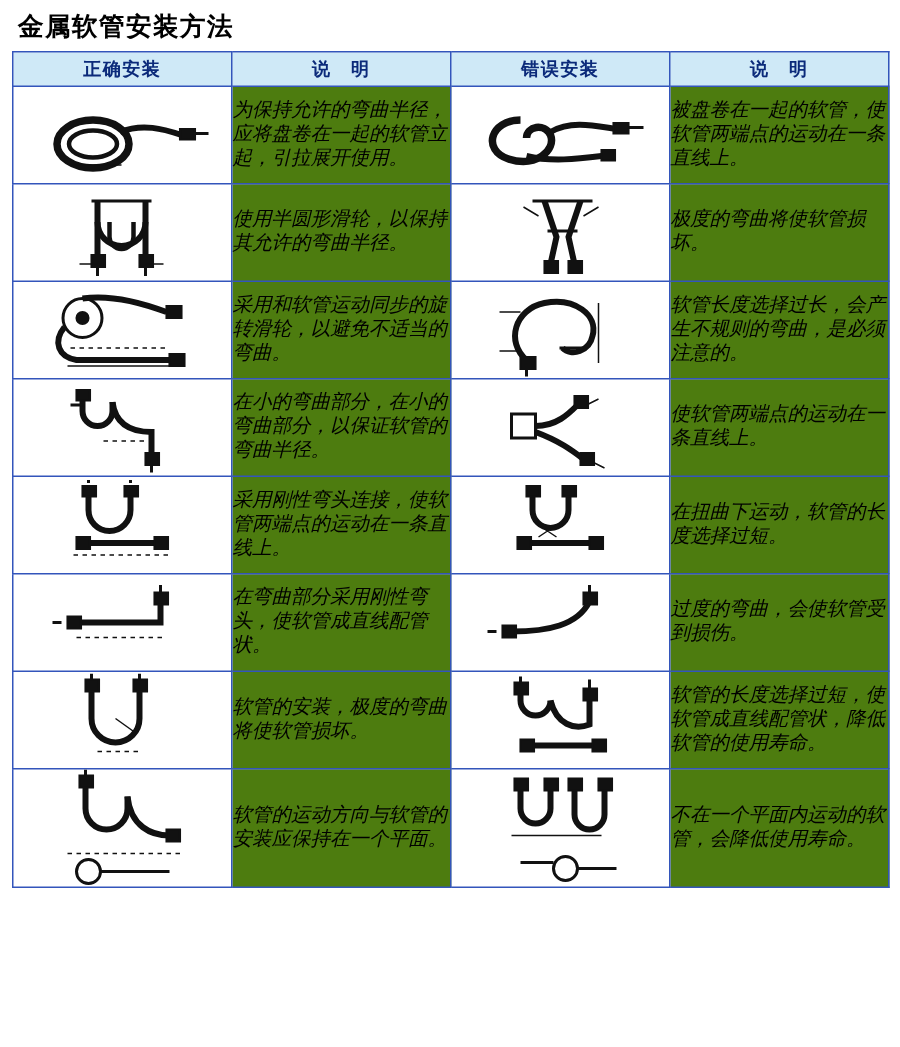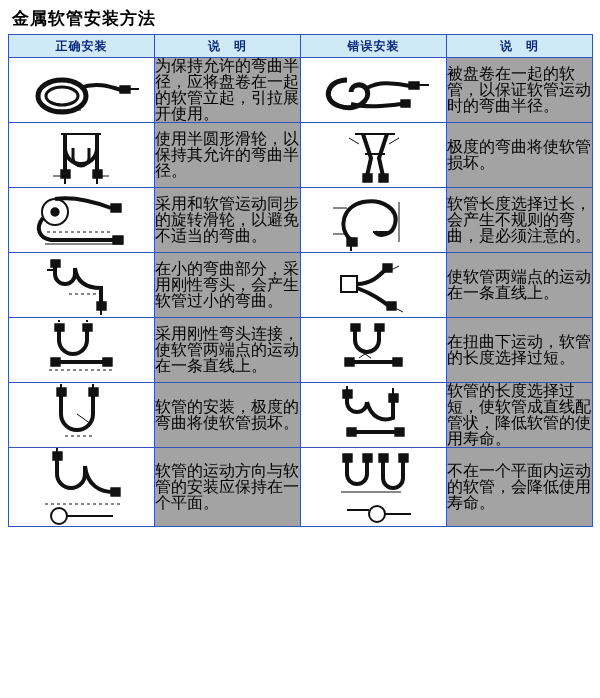--- a/index.html
+++ b/index.html
@@ -50,26 +50,27 @@
     letter-spacing: 1px;
   }
   col.c-img { width: 146px; }
   col.c-txt { width: 146px; }
   td.img-cell {
     background: #ffffff;
     text-align: center;
     height: 64px;
   }
   td.txt-cell {
-    background: #a3a3a3;
-    font-size: 16px;
+    background: #4d7c0f;
+    font-size: 13px;
     line-height: 16px;
     color: #000;
     padding: 4px 7px;
     text-align: left;
+    font-style: italic;
   }
   .fig {
     display: block;
     margin: 0 auto;
   }
   
   .fig path, .fig line, .fig polyline, .fig circle, .fig rect, .fig ellipse {
     vector-effect: non-scaling-stroke;
   }
 </style>
@@ -112,21 +113,21 @@
         <td class="img-cell">
           <svg class="fig" width="130" height="60" viewBox="0 0 130 60" fill="none" stroke="#111" stroke-width="1.4">
             <path d="M38 20 C18 20 12 40 30 46 C48 52 62 40 58 30 C54 22 42 24 42 32" stroke-width="5"></path>
             <path d="M58 28 C72 20 88 24 102 26" stroke-width="4"></path>
             <rect x="100" y="22" width="10" height="7" fill="#111"></rect>
             <path d="M110 25 h10" stroke-width="2"></path>
             <path d="M42 44 C58 48 76 46 92 44" stroke-width="4"></path>
             <rect x="92" y="40" width="9" height="7" fill="#111"></rect>
           </svg>
         </td>
-        <td class="txt-cell">被盘卷在一起的软管，以保证软管运动时的弯曲半径。</td>
+        <td class="txt-cell">被盘卷在一起的软管，使软管两端点的运动在一条直线上。</td>
       </tr>
 
       <tr>
         <td class="img-cell">
           <svg class="fig" width="130" height="62" viewBox="0 0 130 62" fill="none" stroke="#111" stroke-width="1.4">
             <path d="M48 10 v14 a16 16 0 0 0 32 0 v-14" stroke-width="4"></path>
             <path d="M44 10 h40" stroke-width="2"></path>
             <path d="M56 24 v10 a8 8 0 0 0 16 0 v-10" stroke-width="3"></path>
             <path d="M48 24 v22" stroke-width="4"></path>
             <path d="M80 24 v22" stroke-width="4"></path>
@@ -182,21 +183,21 @@
         <td class="img-cell">
           <svg class="fig" width="134" height="62" viewBox="0 0 134 62" fill="none" stroke="#111" stroke-width="1.4">
             <path d="M40 8 v12 a10 10 0 0 0 20 0 v-6" stroke-width="4"></path>
             <path d="M60 14 C62 30 74 34 86 34 v16" stroke-width="4"></path>
             <rect x="36" y="6" width="9" height="7" fill="#111"></rect>
             <rect x="82" y="48" width="9" height="8" fill="#111"></rect>
             <path d="M32 16 h8 M86 56 v5" stroke-width="2"></path>
             <path d="M54 40 h28" stroke-width="1" stroke-dasharray="3 3"></path>
           </svg>
         </td>
-        <td class="txt-cell">在小的弯曲部分，采用刚性弯头，会产生软管过小的弯曲。</td>
+        <td class="txt-cell">在小的弯曲部分，在小的弯曲部分，以保证软管的弯曲半径。</td>
         <td class="img-cell">
           <svg class="fig" width="134" height="62" viewBox="0 0 134 62" fill="none" stroke="#111" stroke-width="1.4">
             <rect x="34" y="22" width="16" height="16" fill="none" stroke-width="2"></rect>
             <path d="M50 30 C64 30 72 22 78 16" stroke-width="4"></path>
             <path d="M50 34 C66 40 74 46 82 52" stroke-width="4"></path>
             <rect x="76" y="10" width="9" height="8" fill="#111"></rect>
             <rect x="80" y="48" width="9" height="8" fill="#111"></rect>
             <path d="M84 16 l8 -4 M88 54 l8 4" stroke-width="1"></path>
           </svg>
         </td>
@@ -225,20 +226,41 @@
             <rect x="68" y="4" width="9" height="7" fill="#111"></rect>
             <path d="M42 42 h48" stroke-width="4"></path>
             <rect x="38" y="38" width="9" height="8" fill="#111"></rect>
             <rect x="86" y="38" width="9" height="8" fill="#111"></rect>
             <path d="M52 30 l12 8 M64 30 l-12 8" stroke-width="1"></path>
           </svg>
         </td>
         <td class="txt-cell">在扭曲下运动，软管的长度选择过短。</td>
       </tr>
 
+      <tr>
+        <td class="img-cell">
+          <svg class="fig" width="134" height="56" viewBox="0 0 134 56" fill="none" stroke="#111" stroke-width="1.4">
+            <path d="M36 28 h56 v-14" stroke-width="4"></path>
+            <rect x="30" y="24" width="9" height="8" fill="#111"></rect>
+            <rect x="88" y="8" width="9" height="8" fill="#111"></rect>
+            <path d="M26 28 h-6 M92 8 v-5" stroke-width="2"></path>
+            <path d="M36 38 h58" stroke-width="1" stroke-dasharray="3 3"></path>
+          </svg>
+        </td>
+        <td class="txt-cell">在弯曲部分采用刚性弯头，使软管成直线配管状。</td>
+        <td class="img-cell">
+          <svg class="fig" width="134" height="56" viewBox="0 0 134 56" fill="none" stroke="#111" stroke-width="1.4">
+            <path d="M34 34 C58 34 78 30 86 14" stroke-width="4"></path>
+            <rect x="28" y="30" width="9" height="8" fill="#111"></rect>
+            <rect x="82" y="8" width="9" height="8" fill="#111"></rect>
+            <path d="M24 34 h-6 M86 8 v-5" stroke-width="2"></path>
+          </svg>
+        </td>
+        <td class="txt-cell">过度的弯曲，会使软管受到损伤。</td>
+      </tr>
 
       <tr>
         <td class="img-cell">
           <svg class="fig" width="134" height="62" viewBox="0 0 134 62" fill="none" stroke="#111" stroke-width="1.4">
             <path d="M46 8 v22 a16 16 0 0 0 32 0 v-22" stroke-width="4"></path>
             <rect x="42" y="4" width="9" height="8" fill="#111"></rect>
             <rect x="74" y="4" width="9" height="8" fill="#111"></rect>
             <path d="M46 4 v-4 M78 4 v-4" stroke-width="2"></path>
             <path d="M62 30 l14 10" stroke-width="1"></path>
             <path d="M50 52 h28" stroke-width="1" stroke-dasharray="3 3"></path>

